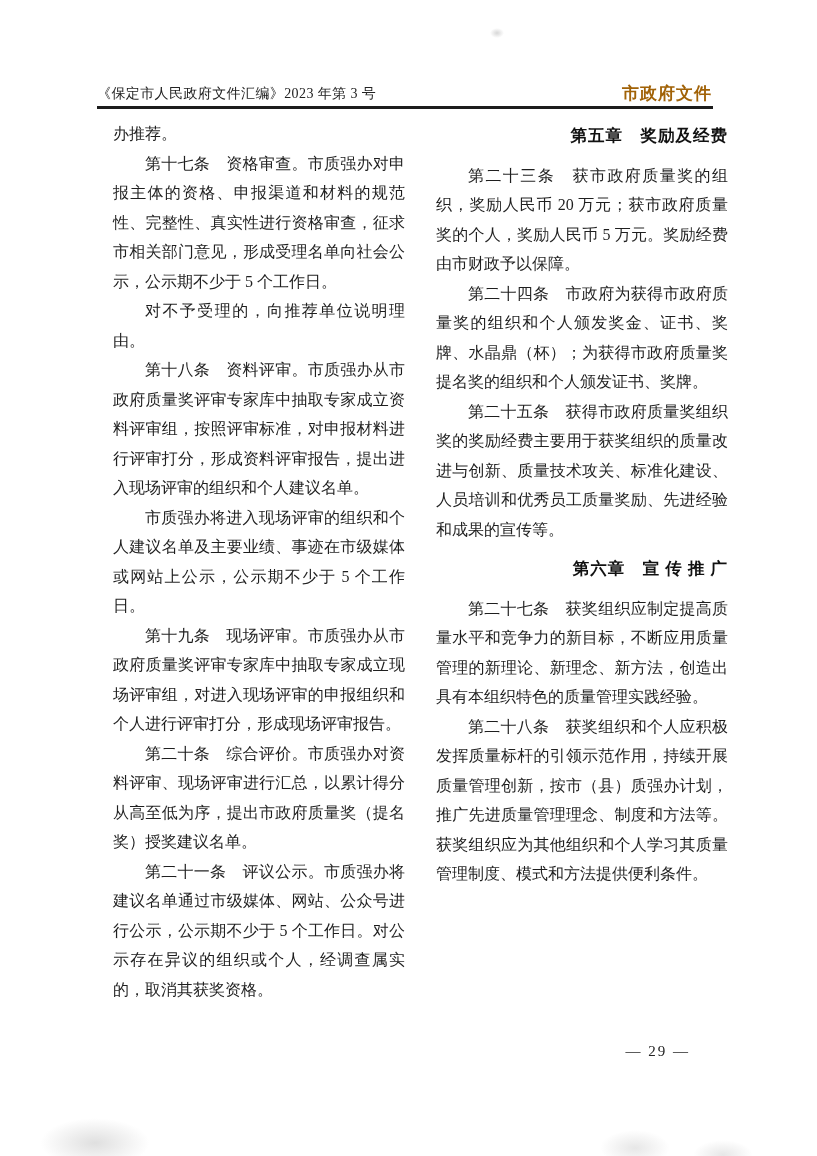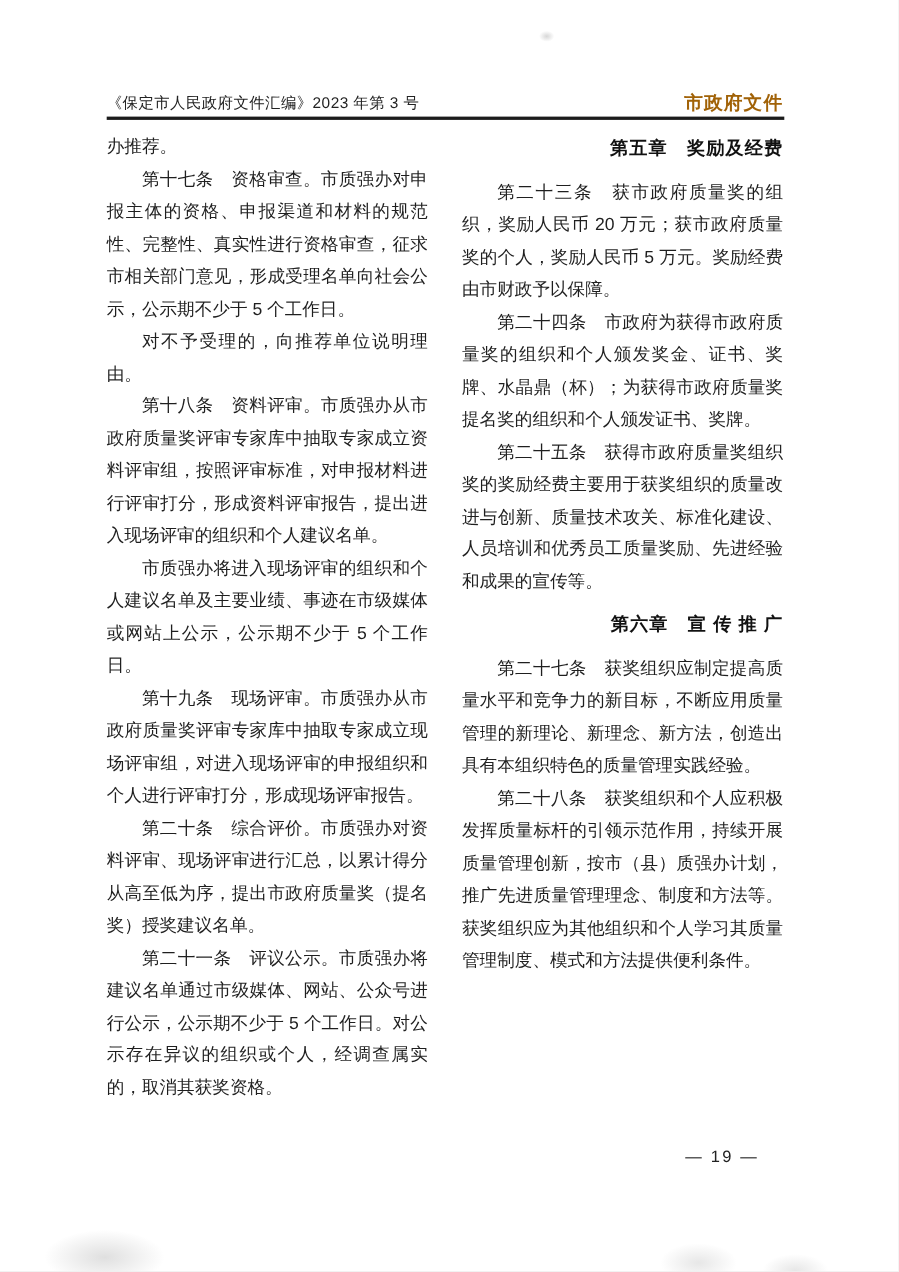--- a/index.html
+++ b/index.html
@@ -1,42 +1,42 @@
 <!DOCTYPE html>
 <html lang="zh"><head>
 <meta charset="utf-8">
 <style>
   html,body { margin:0; padding:0; background:#e8e8e8; }
   .page {
     position:relative;
     width:817px; height:1156px;
     margin:0 auto;
     background:#ffffff;
-    font-family:Liberation Sans, sans-serif;
+    font-family:Liberation Serif, serif;
     color:#1f1f1f;
     overflow:hidden;
   }
   .header-left {
     position:absolute; left:97px; top:85px;
     font-size:14px; letter-spacing:0.4px; white-space:nowrap;
     color:#222;
   }
   .header-right {
     position:absolute; right:105px; top:82px;
     font-size:17px; font-weight:bold; letter-spacing:1px;
     color:#a16207; white-space:nowrap;
   }
   .header-rule {
     position:absolute; left:97px; top:106px;
     width:616px; height:2.5px; background:#1c1c1c;
   }
   .col {
     position:absolute; top:119px; width:292px;
     font-size:16px; line-height:29.5px;
-    text-align:justify; text-justify:inter-ideograph;
+    text-align:justify; text-justify:inter-ideograph;margin-left:16px;
   }
   .col-left  { left:97px; }
   .col-right { left:420px; }
   p.para { margin:0; padding:0; text-indent:2em; }
   p.para.no-indent { text-indent:0; }
   .chapter-heading {
     font-weight:bold; text-align:right; text-indent:0;
     font-size:16.5px; color:#111;
     margin:10px 0 10px 0; letter-spacing:1px;
   }
@@ -80,20 +80,20 @@
   <div class="col col-right">
     <div class="chapter-heading first">第五章　奖励及经费</div>
     <p class="para">第二十三条　获市政府质量奖的组织，奖励人民币 20 万元；获市政府质量奖的个人，奖励人民币 5 万元。奖励经费由市财政予以保障。</p>
     <p class="para">第二十四条　市政府为获得市政府质量奖的组织和个人颁发奖金、证书、奖牌、水晶鼎（杯）；为获得市政府质量奖提名奖的组织和个人颁发证书、奖牌。</p>
     <p class="para">第二十五条　获得市政府质量奖组织奖的奖励经费主要用于获奖组织的质量改进与创新、质量技术攻关、标准化建设、人员培训和优秀员工质量奖励、先进经验和成果的宣传等。</p>
     <div class="chapter-heading">第六章　宣 传 推 广</div>
     <p class="para">第二十七条　获奖组织应制定提高质量水平和竞争力的新目标，不断应用质量管理的新理论、新理念、新方法，创造出具有本组织特色的质量管理实践经验。</p>
     <p class="para">第二十八条　获奖组织和个人应积极发挥质量标杆的引领示范作用，持续开展质量管理创新，按市（县）质强办计划，推广先进质量管理理念、制度和方法等。获奖组织应为其他组织和个人学习其质量管理制度、模式和方法提供便利条件。</p>
   </div>
 
-  <div class="page-number">— 19 —</div>
+  <div class="page-number">— 29 —</div>
 
   <div class="smudge smudge-1"></div>
   <div class="smudge smudge-2"></div>
   <div class="smudge smudge-3"></div>
   <div class="smudge smudge-4"></div>
 
 </div>
 
 </body></html>

